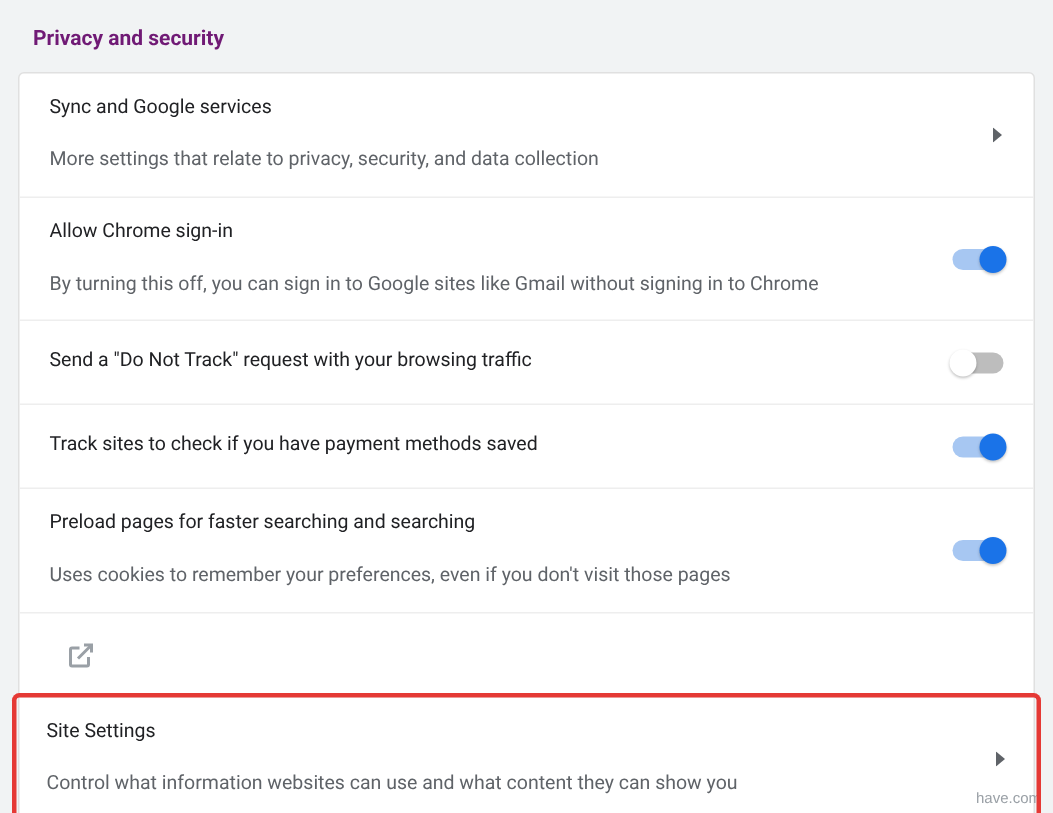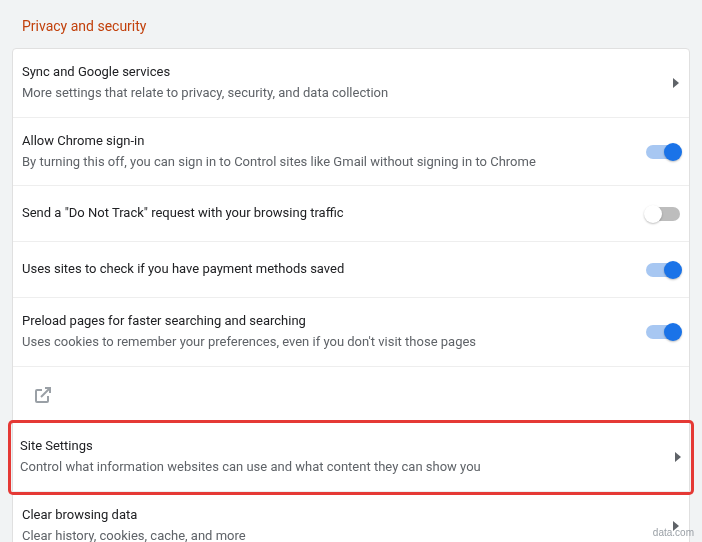--- a/index.html
+++ b/index.html
@@ -9,51 +9,51 @@
       width: 702px;
       height: 542px;
       overflow: hidden;
       color: #202124;
     }
     .page {
       padding: 12px;
     }
     .section-title {
       font-size: 14px;
-      color: #c2410c;
+      color: #701a75;
       padding: 6px 10px 14px 10px;
-      font-weight: 400;
+      font-weight: 700;
     }
     .card {
       background: #fff;
       border: 1px solid #e0e0e0;
       border-radius: 4px;
       overflow: visible;
     }
     .row {
       display: flex;
       align-items: center;
-      padding: 14px 9px;
+      padding: 14px 20px;
       border-bottom: 1px solid #eeeeee;
       cursor: pointer;
       min-height: 56px;
       position: relative;
     }
     .row:last-child { border-bottom: none; }
     .row-text { flex: 1; min-width: 0; }
     .row-title {
       font-size: 13px;
       color: #202124;
       line-height: 1.45;
     }
     .row-sub {
       font-size: 13px;
       color: #5f6368;
       line-height: 1.45;
-      margin-top: 2px;
+      margin-top: 16px;
     }
     .row-control {
       margin-left: 12px;
       display: flex;
       align-items: center;
     }
     .chevron svg { width: 8px; height: 10px; display: block; }
     .chevron path { fill: #5f6368; }
     .toggle {
       width: 34px; height: 14px; border-radius: 14px;
@@ -103,39 +103,39 @@
       <div class="row-control chevron">
         <svg viewBox="0 0 8 10">
             <path d="M1 0 L7 5 L1 10 Z"></path>
           </svg>
       </div>
     </div>
 
     <div class="row">
       <div class="row-text">
         <div class="row-title">Allow Chrome sign-in</div>
-        <div class="row-sub">By turning this off, you can sign in to Control sites like Gmail without signing in to Chrome</div>
+        <div class="row-sub">By turning this off, you can sign in to Google sites like Gmail without signing in to Chrome</div>
       </div>
       <div class="row-control">
         <div class="toggle on"></div>
       </div>
     </div>
 
     <div class="row">
       <div class="row-text">
         <div class="row-title">Send a "Do Not Track" request with your browsing traffic</div>
       </div>
       <div class="row-control">
         <div class="toggle off"></div>
       </div>
     </div>
 
     <div class="row">
       <div class="row-text">
-        <div class="row-title">Uses sites to check if you have payment methods saved</div>
+        <div class="row-title">Track sites to check if you have payment methods saved</div>
       </div>
       <div class="row-control">
         <div class="toggle on"></div>
       </div>
     </div>
 
     <div class="row">
       <div class="row-text">
         <div class="row-title">Preload pages for faster searching and searching</div>
         <div class="row-sub">Uses cookies to remember your preferences, even if you don't visit those pages</div>
@@ -175,13 +175,13 @@
       <div class="row-control chevron">
         <svg viewBox="0 0 8 10">
             <path d="M1 0 L7 5 L1 10 Z"></path>
           </svg>
       </div>
     </div>
 
   </div>
 </div>
 
-<div class="watermark">data.com</div>
+<div class="watermark">have.com</div>
 
 </body></html>

